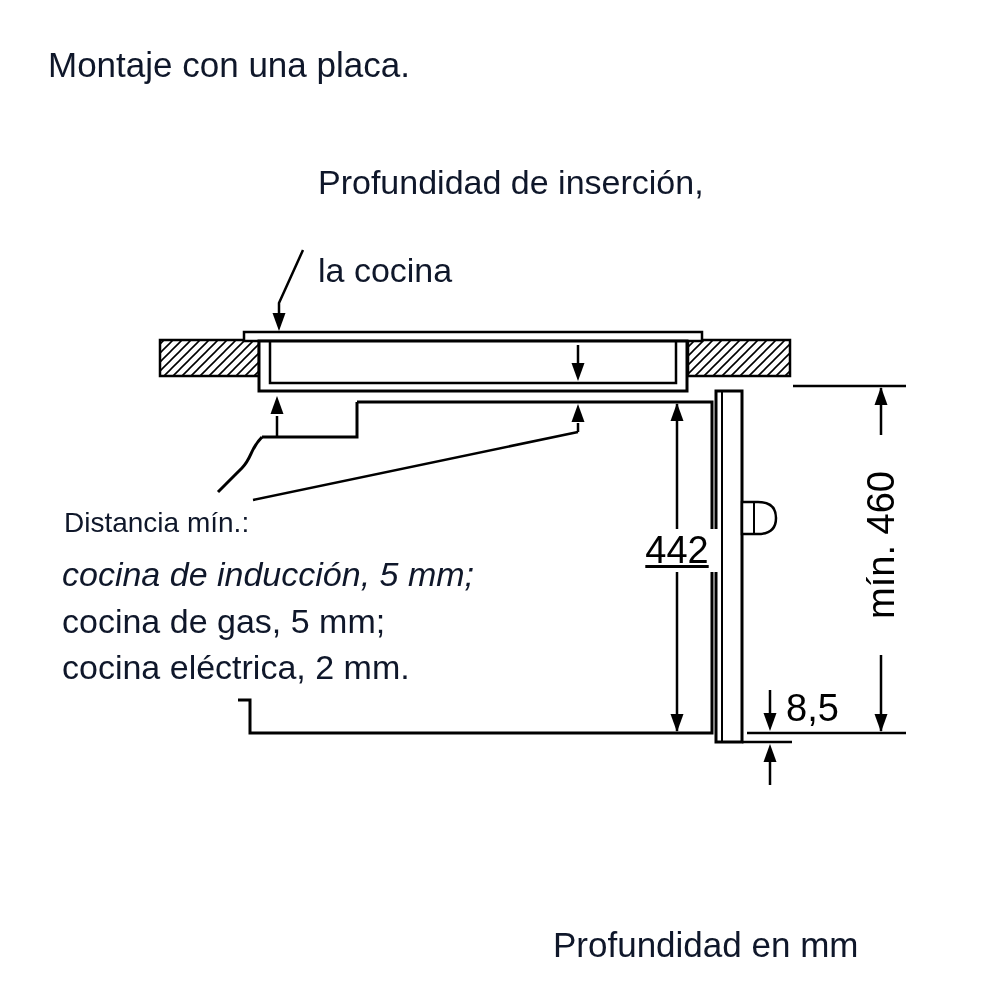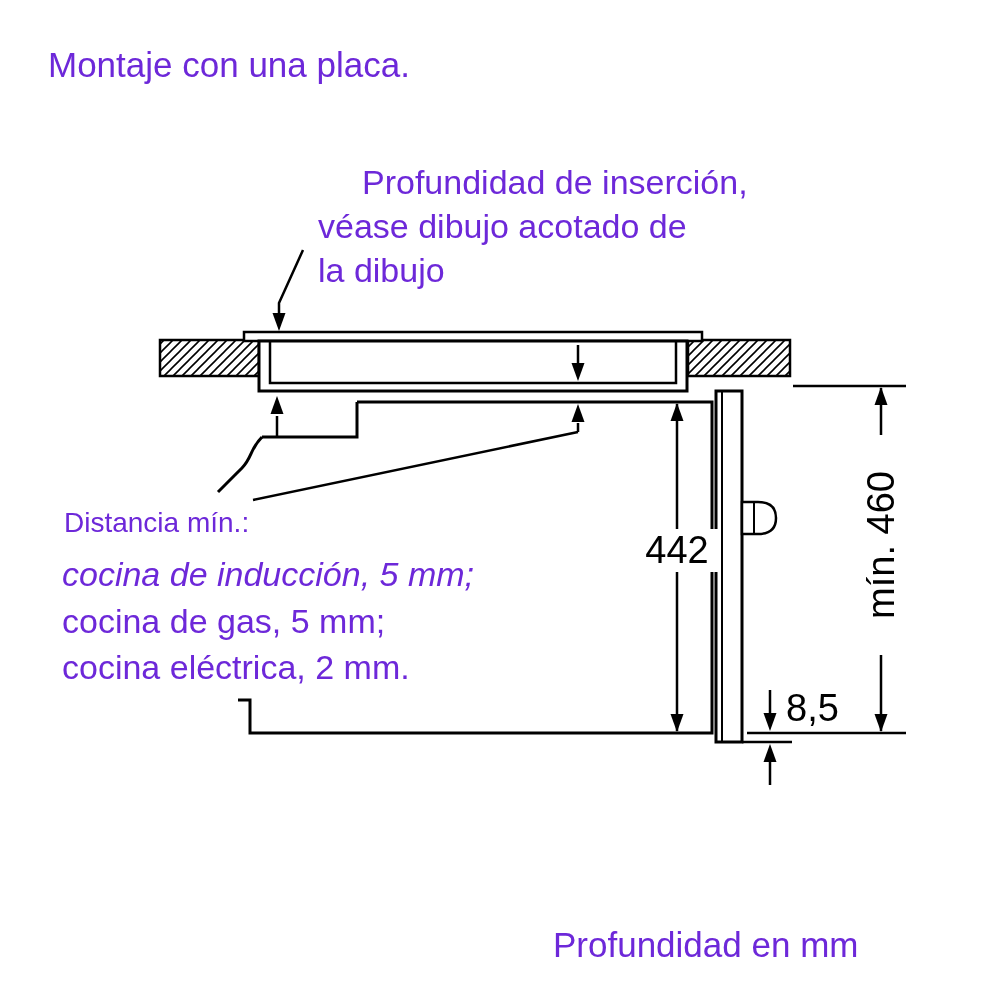--- a/index.html
+++ b/index.html
@@ -18,44 +18,44 @@
   }
   .diagram-svg {
     position: absolute;
     left: 0;
     top: 0;
     z-index: 1;
   }
   .txt {
     position: absolute;
     white-space: nowrap;
-    color: #6d28d9;
+    color: #0f172a;
     z-index: 2;
     line-height: 1.2;
   }
   .title { left: 48px; top: 44px; font-size: 35px; }
   .footer { left: 553px; top: 924px; font-size: 35px; }
 
-  .ann1 { left: 318px; top: 162px; font-size: 34px; margin-left: 44px; }
+  .ann1 { left: 318px; top: 162px; font-size: 34px; }
   .ann2 { left: 318px; top: 206px; font-size: 34px; }
   .ann3 { left: 318px; top: 250px; font-size: 34px; }
 
   .dist1 { left: 64px; top: 506px; font-size: 28px; }
   .dist2 { left: 62px; top: 554px; font-size: 34px; font-style: italic; }
   .dist3 { left: 62px; top: 601px; font-size: 34px; }
   .dist4 { left: 62px; top: 647px; font-size: 34px; }
 
   .dim-label {
     position: absolute;
     z-index: 3;
     font-size: 38px;
     background: #ffffff;
     text-align: center;
   }
-  .dim-442 { left: 634px; top: 529px; width: 86px; }
+  .dim-442 { left: 634px; top: 529px; width: 86px; text-decoration: underline; }
   .dim-460 {
     left: 771px;
     top: 521px;
     width: 220px;
     height: 48px;
     transform: rotate(-90deg);
     transform-origin: center center;
     line-height: 48px;
   }
   .dim-75 { left: 786px; top: 687px; width: 64px; text-align: left; background: transparent; }
@@ -141,22 +141,21 @@
       <line x1="277" y1="437" x2="277" y2="416" stroke="#000" stroke-width="2.5"></line>
       <polygon points="277,396 270.5,414 283.5,414" fill="#000"></polygon>
       <line x1="578" y1="432" x2="578" y2="423" stroke="#000" stroke-width="2.5"></line>
       <polygon points="578,404 571.5,422 584.5,422" fill="#000"></polygon>
     </g>
   </svg>
 
   <div class="txt title">Montaje con una placa.</div>
 
   <div class="txt ann1">Profundidad de inserción,</div>
-  <div class="txt ann2">véase dibujo acotado de</div>
-  <div class="txt ann3">la dibujo</div>
+  <div class="txt ann3">la cocina</div>
 
   <div class="txt dist1">Distancia mín.:</div>
   <div class="txt dist2">cocina de inducción, 5 mm;</div>
   <div class="txt dist3">cocina de gas, 5 mm;</div>
   <div class="txt dist4">cocina eléctrica, 2 mm.</div>
 
   <div class="dim-label dim-442">442</div>
   <div class="dim-label dim-460">mín. 460</div>
   <div class="dim-label dim-75">8,5</div>
 

